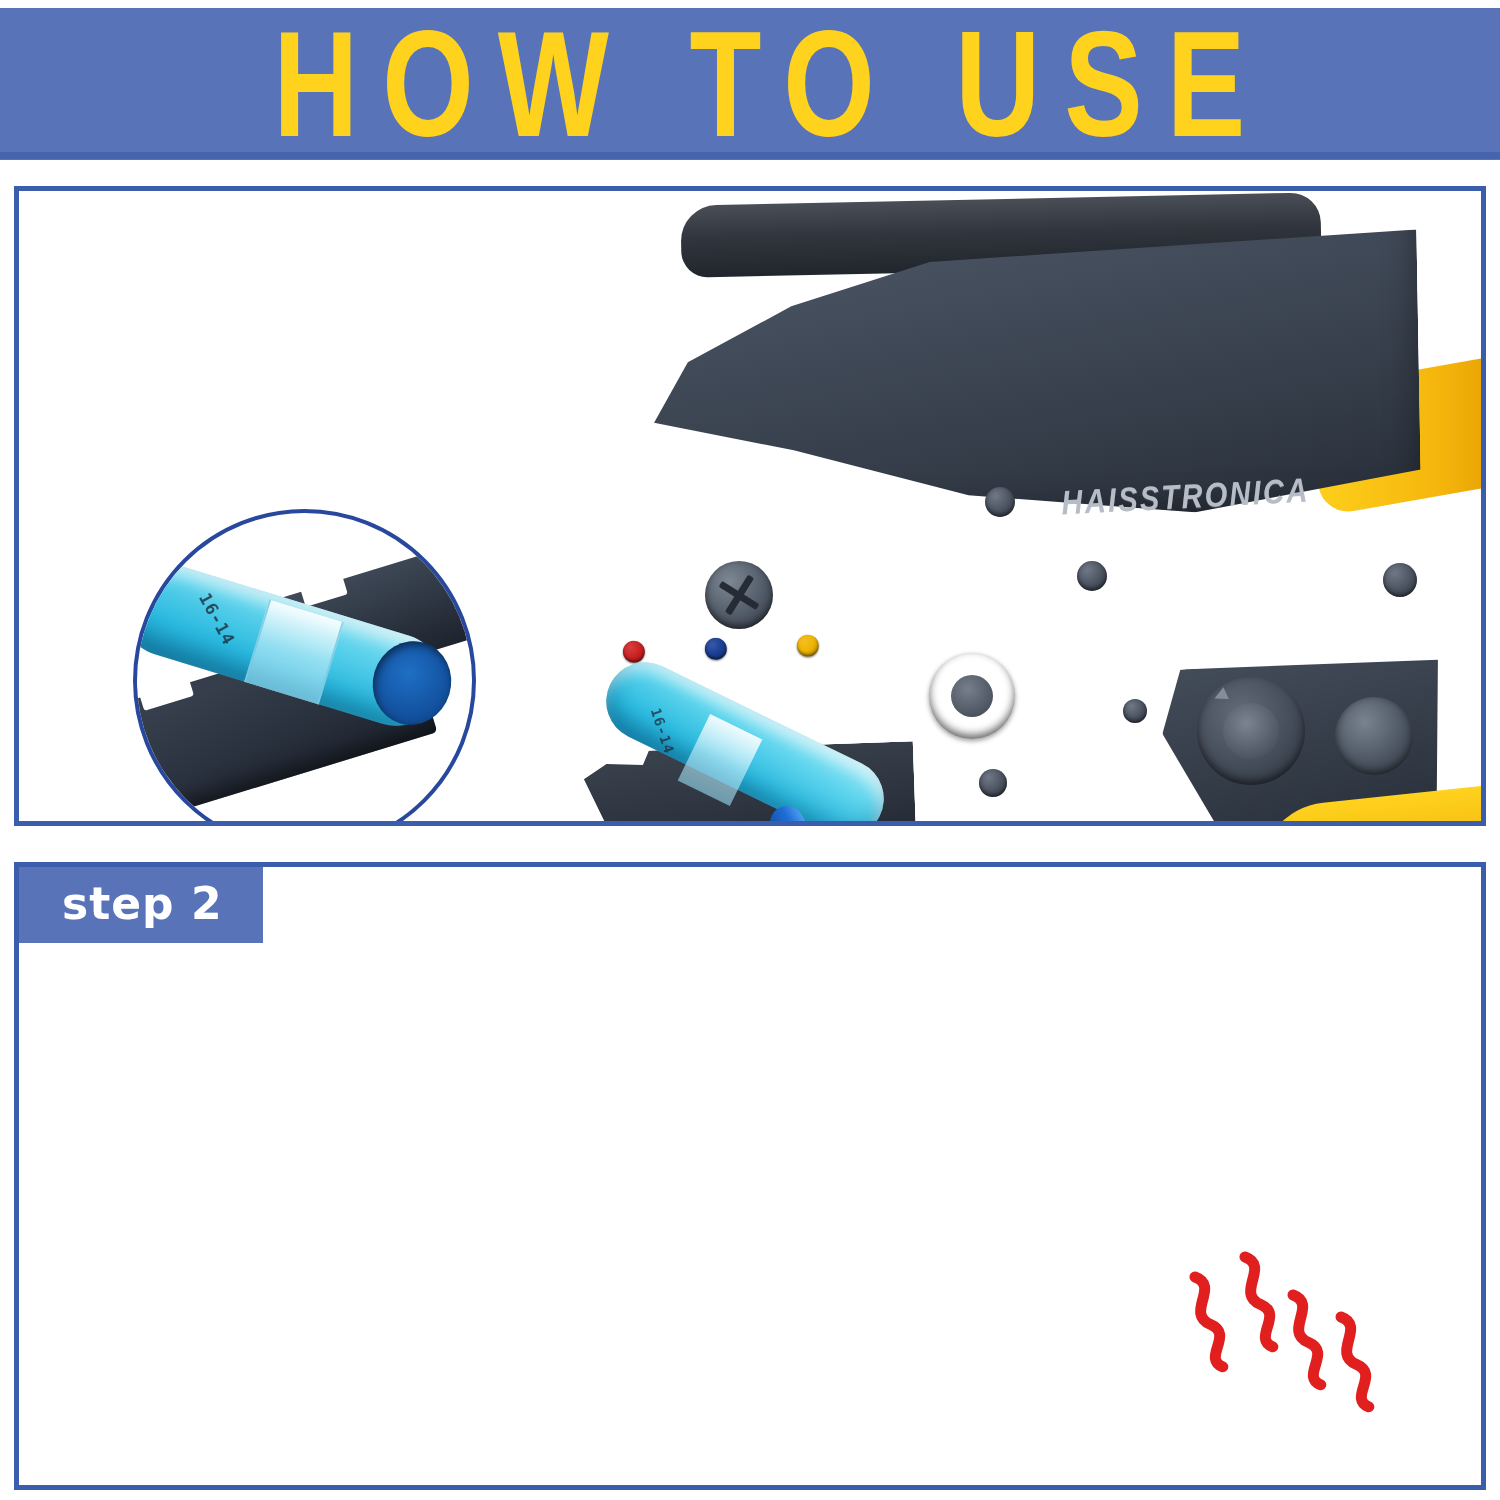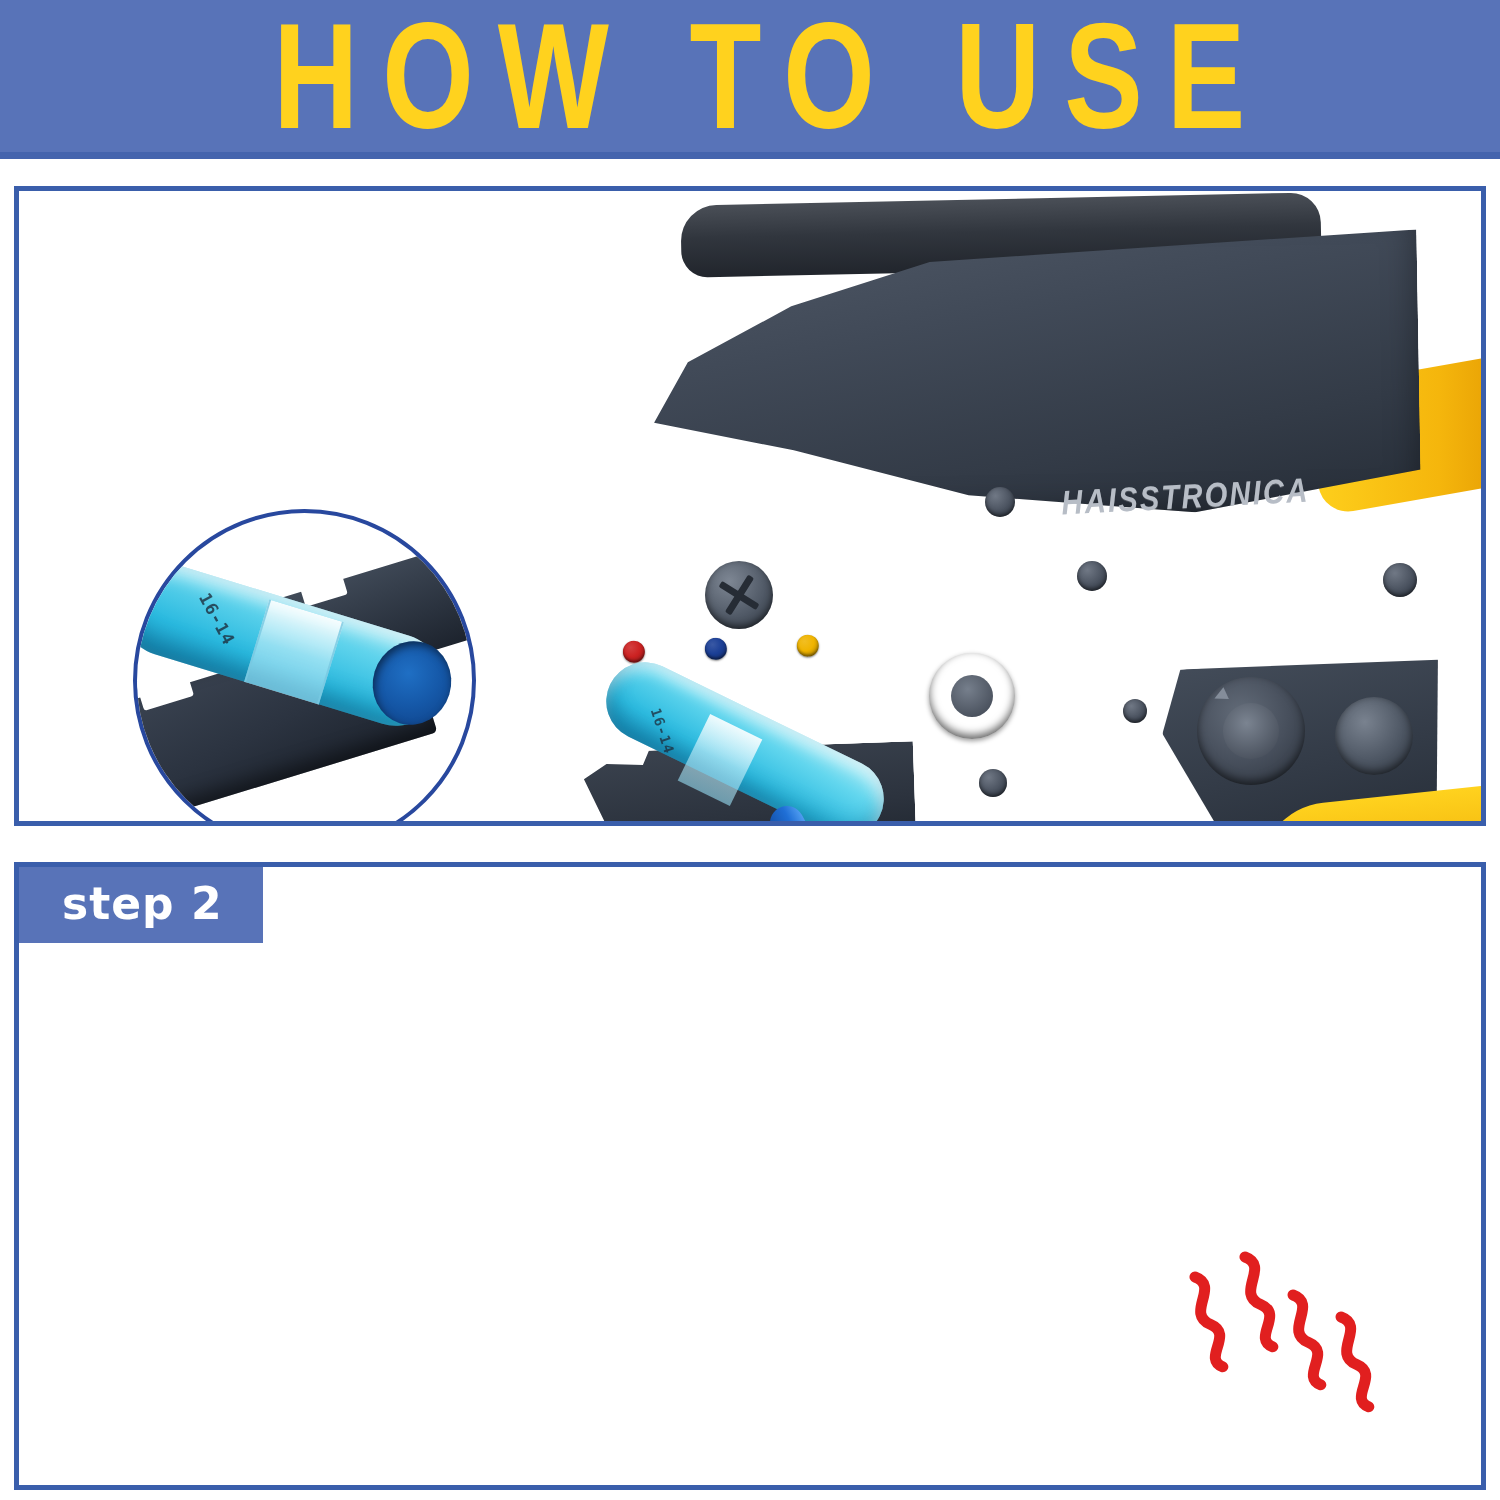--- a/index.html
+++ b/index.html
@@ -6,21 +6,21 @@
   body{
     width:1500px;height:1500px;
     background:#ffffff;
     font-family:"Liberation Sans", sans-serif;
     overflow:hidden;
     position:relative;
   }
 
   
   .header-banner{
-    position:absolute;left:0;top:0;width:1500px;height:152px;
+    position:absolute;left:0;top:8px;width:1500px;height:152px;
     background:#5873b8;
     display:flex;align-items:center;justify-content:center;
   }
   .header-title{
     color:#ffd21e;
     font-family:"Liberation Sans Narrow","Liberation Sans",sans-serif;
     font-weight:bold;
     font-size:128px;
     line-height:1;
     letter-spacing:26px;

